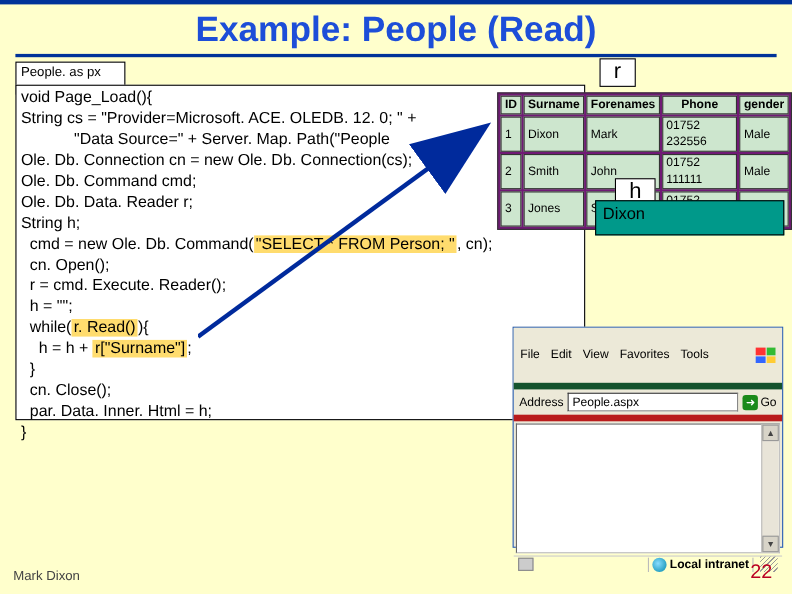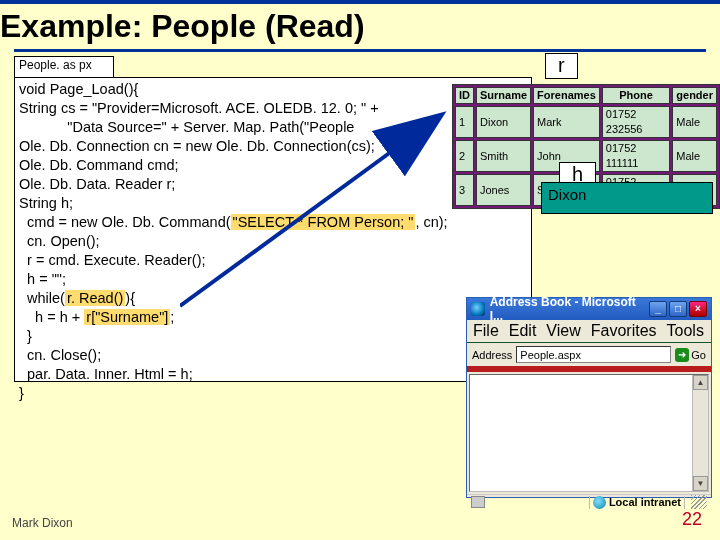--- a/index.html
+++ b/index.html
@@ -8,24 +8,24 @@
     width: 720px;
     height: 540px;
     background: #ffffcc;
     font-family: Arial, sans-serif;
     position: relative;
     overflow: hidden;
   }
   .topbar { height: 4px; background: #003399; }
   .title {
     width: 100%;
-    text-align: left;
+    text-align: center;
     font-size: 32px;
     font-weight: bold;
-    color: #000000;
+    color: #1d4ed8;
     padding: 4px 0 4px;
     border-radius: 22px;
   }
   .underline { height: 3px; background: #003399; margin: 0 14px 4px; }
   .file-tab {
     position: absolute;
     top: 56px; left: 14px;
     width: 100px; height: 30px;
     border: 1px solid #000;
     background: #fff;
@@ -87,21 +87,21 @@
     padding: 0 4px; color: #fff; font-size: 12px; font-weight: bold;
   }
   .br-title .e { width: 14px; height: 14px; border-radius: 3px;
     background: radial-gradient(circle at 40% 40%, #7cf 0, #07b 60%, #025 100%);
     margin-right: 5px; }
   .br-title .winbtns { margin-left: auto; display:flex; gap:2px;}
   .winbtn { width: 18px; height:16px; background: linear-gradient(#6ea4f0,#2e66c5);
     border:1px solid #123a7a; border-radius:2px; color:#fff;
     font-size:10px; text-align:center; line-height:14px; }
   .winbtn.close{ background: linear-gradient(#f28,#c12 60%, #a00); border-color:#700;}
-  .br-menu { display:flex; gap:10px; font-size:16px; padding:2px 6px; background:#ece9d8; border-bottom:1px solid #14532d;}
+  .br-menu { display:flex; gap:10px; font-size:11px; padding:18px 6px; background:#ece9d8; border-bottom:6px solid #14532d;}
   .br-winflag { margin-left:auto; width:18px;height:14px;
     display:grid;grid-template-columns:1fr 1fr;grid-template-rows:1fr 1fr;gap:1px;}
   .br-winflag div:nth-child(1){background:#f33;} .br-winflag div:nth-child(2){background:#3b3;}
   .br-winflag div:nth-child(3){background:#36f;} .br-winflag div:nth-child(4){background:#fc3;}
   .br-addr { display:flex; align-items:center; gap:4px; padding:3px 5px; border-bottom:6px solid #b91c1c; font-size:11px;}
   .br-addr input { flex:1; border:1px inset #888; height:17px; font-size:11px; padding:0 3px;}
   .go { display:flex;align-items:center;gap:2px;font-size:11px;}
   .go .g{width:14px;height:14px;border-radius:3px;background:#1a8a1a;display:flex;align-items:center;justify-content:center;color:#fff;font-size:10px;}
   .br-body{ background:#fff; height:118px; border:1px inset #bbb; margin:2px; position:relative;}
   .br-scroll{position:absolute;right:0;top:0;bottom:0;width:16px;background:#e8e4d8;border-left:1px solid #bbb;}
@@ -191,29 +191,20 @@
         <td>01752 888888</td>
         <td>Female</td>
       </tr>
     </tbody>
   </table>
 
 <div class="h-label">h</div>
 <div class="h-box">Dixon</div>
 
 <div class="browser">
-  <div class="br-title">
-    <span class="e"></span>
-    <span>Address Book - Microsoft I...</span>
-    <span class="winbtns">
-      <span class="winbtn">_</span>
-      <span class="winbtn">□</span>
-      <span class="winbtn close">×</span>
-    </span>
-  </div>
   <div class="br-menu">
     <span>File</span>
     <span>Edit</span>
     <span>View</span>
     <span>Favorites</span>
     <span>Tools</span>
     <span class="br-winflag">
         <div></div>
         <div></div>
         <div></div>

